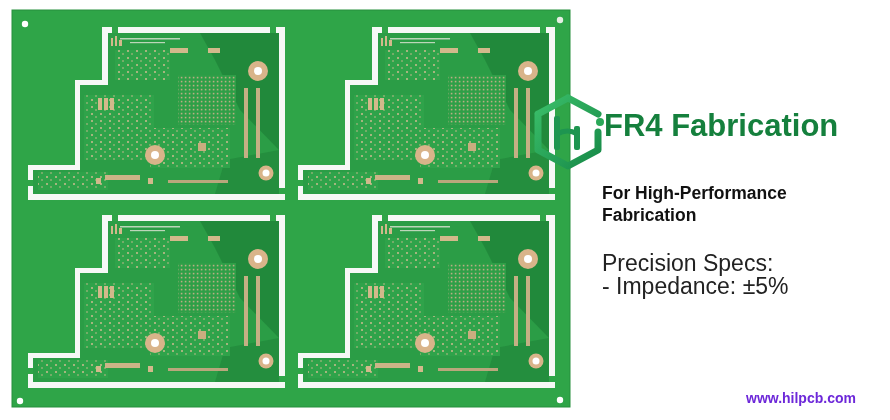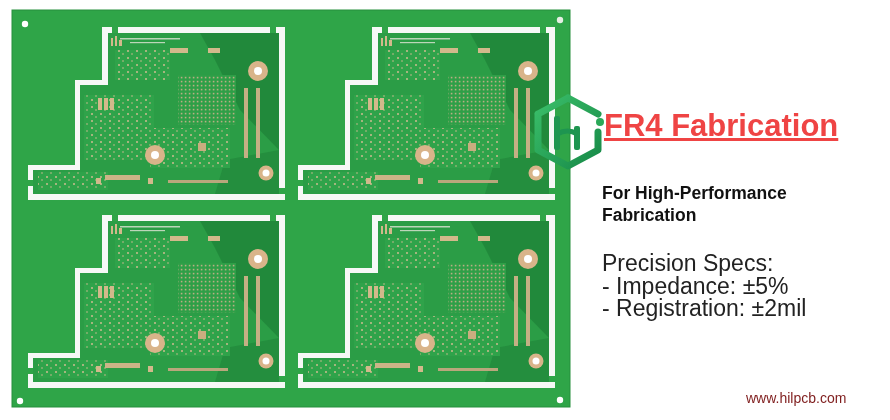--- a/index.html
+++ b/index.html
@@ -9,37 +9,36 @@
       font-family: "Liberation Sans", sans-serif;
     }
     #pcb-panel {
       position: absolute; left: 0; top: 0; width: 600px; height: 420px;
     }
     #brand-logo {
       position: absolute; left: 530px; top: 92px; width: 76px; height: 80px;
     }
     #headline {
       position: absolute; left: 604px; top: 108px;
-      font-size: 31px; font-weight: bold; color: #ef4444; letter-spacing: 0px;
+      font-size: 31px; font-weight: bold; color: #15803d; letter-spacing: 0px;
       white-space: nowrap;
-      text-decoration: underline;
     }
     #subheading {
       position: absolute; left: 602px; top: 182px;
       font-size: 17.5px; font-weight: bold; color: #111111; line-height: 22px;
       width: 260px;
     }
     #specs {
       position: absolute; left: 602px; top: 252px;
       font-size: 23px; color: #222222; line-height: 22.5px;
     }
     #specs div { white-space: nowrap; }
     #website {
       position: absolute; left: 746px; top: 390px;
-      font-size: 14px; color: #7f1d1d;
+      font-size: 14px; color: #6d28d9; font-weight: bold;
     }
   </style>
 </head>
 <body>
 
 <svg id="pcb-panel" viewBox="0 0 600 420" xmlns="http://www.w3.org/2000/svg">
   <defs>
     <pattern id="pads" width="6" height="6" patternUnits="userSpaceOnUse">
       <rect width="6" height="6" fill="#2a9a45"></rect>
       <rect x="1" y="1" width="2.2" height="2.2" fill="#c9b486"></rect>
@@ -135,16 +134,15 @@
 <div id="headline">FR4 Fabrication</div>
 
 <div id="subheading">
   <div>For High-Performance</div>
   <div>Fabrication</div>
 </div>
 
 <div id="specs">
   <div>Precision Specs:</div>
   <div>- Impedance: ±5%</div>
-  <div>- Registration: ±2mil</div>
 </div>
 
 <div id="website">www.hilpcb.com</div>
 
 </body></html>

